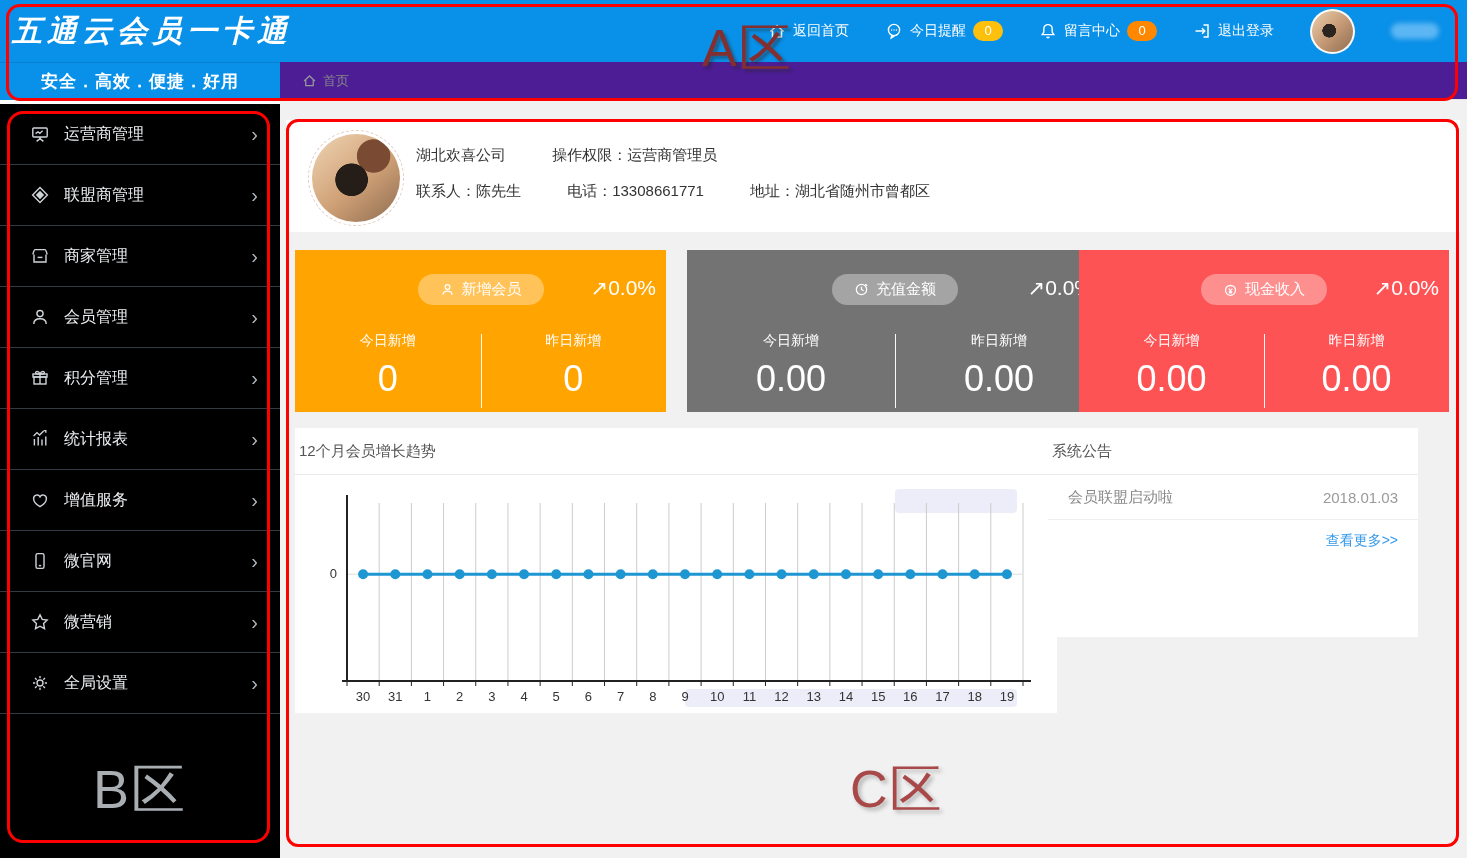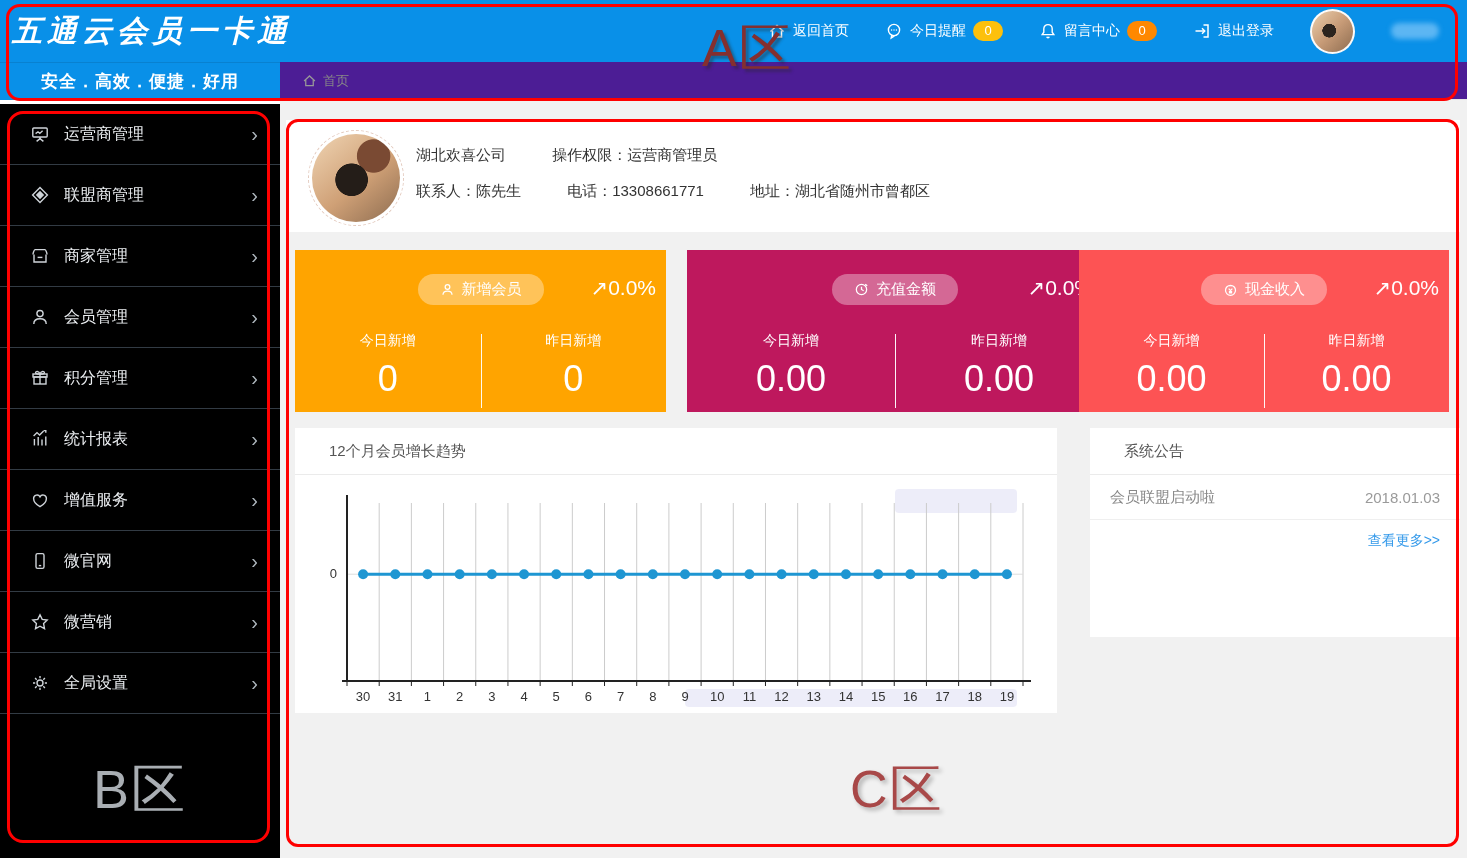--- a/index.html
+++ b/index.html
@@ -49,38 +49,38 @@
   .avatar-big { width:88px; height:88px; border-radius:50%;
       background: radial-gradient(circle at 45% 52%, #241d18 0 24%, rgba(0,0,0,0) 25%),
                   radial-gradient(circle at 70% 25%, #7a4a33 0 18%, rgba(0,0,0,0) 19%),
                   linear-gradient(140deg,#f0d5b4,#cfa076 55%,#8d6c50); }
   .profile-text { position:absolute; left:130px; top:26px; font-size:15px; color:#333; }
   .profile-text .row { margin-bottom:17px; white-space:nowrap; }
   .profile-text span { margin-right:42px; }
 
   .stat-card { position:absolute; top:150px; height:162px; color:#fff; }
   .stat-card.c0 { left:15px;  width:371px; background:#ffa400; }
-  .stat-card.c1 { left:407px; width:416px; background:#be185d; }
+  .stat-card.c1 { left:407px; width:416px; background:#737373; }
   .stat-card.c2 { left:799px; width:370px; background:#fd5354; }
   .stat-pill { position:absolute; left:50%; transform:translateX(-50%); top:24px; height:31px;
       padding:0 22px; border-radius:16px; background:rgba(255,255,255,.35);
       display:flex; align-items:center; gap:7px; font-size:15px; white-space:nowrap; }
   .growth { position:absolute; right:10px; top:26px; font-size:21px; }
   .stat-col { position:absolute; top:82px; width:50%; text-align:center; }
   .stat-col.left { left:0; } .stat-col.right { right:0; }
   .stat-col .slabel { font-size:14px; }
   .stat-col .snum { font-size:36px; margin-top:8px; font-weight:400; }
   .stat-divider { position:absolute; left:50%; top:84px; width:1px; height:74px; background:rgba(255,255,255,.95); }
 
   .panel { position:absolute; top:328px; background:#fff; }
   .chart-card { left:15px; width:762px; height:285px; }
-  .panel-head { height:47px; display:flex; align-items:center; padding:0 34px;
+  .panel-head { height:47px; display:flex; align-items:center; padding:0 4px;
       border-bottom:1px solid #ebebeb; font-size:15px; color:#555; }
   .chart-body { padding:14px 16px 0 10px; }
-  .ann-card { left:810px; width:370px; height:209px; }
+  .ann-card { left:768px; width:370px; height:209px; }
   .ann-row { height:45px; display:flex; align-items:center; justify-content:space-between;
       padding:0 20px; border-bottom:1px solid #efefef; font-size:15px; cursor:pointer;gap:12px; }
   .ann-row .t { color:#888; } .ann-row .d { color:#9a9a9a; }
   .ann-more { text-align:right; padding:12px 20px 0 0; font-size:14px; color:#3399ea; cursor:pointer; }
 
   .zoneC { position:absolute; left:570px; top:655px; color:#a84848; font-size:52px; letter-spacing:2px;
       text-shadow:3px 3px 4px rgba(0,0,0,.25); z-index:4; }
 
   
   .annbox { position:absolute; border:3px solid #ff0000; pointer-events:none; z-index:40; }

